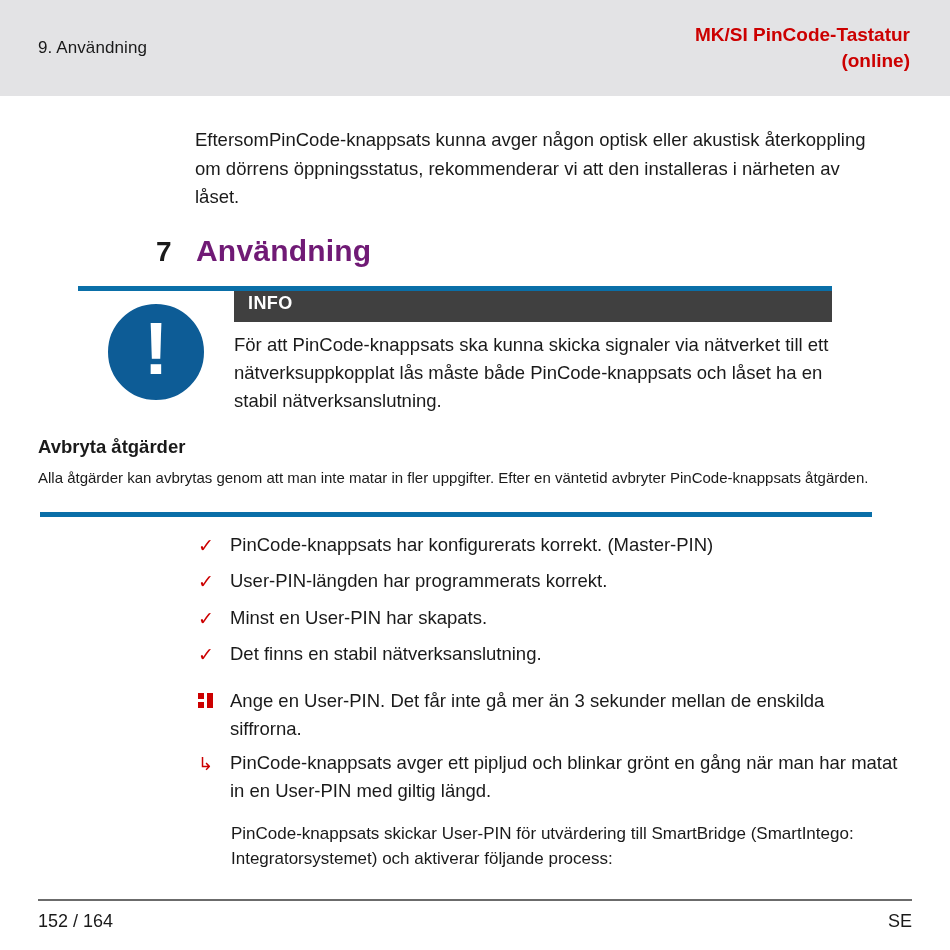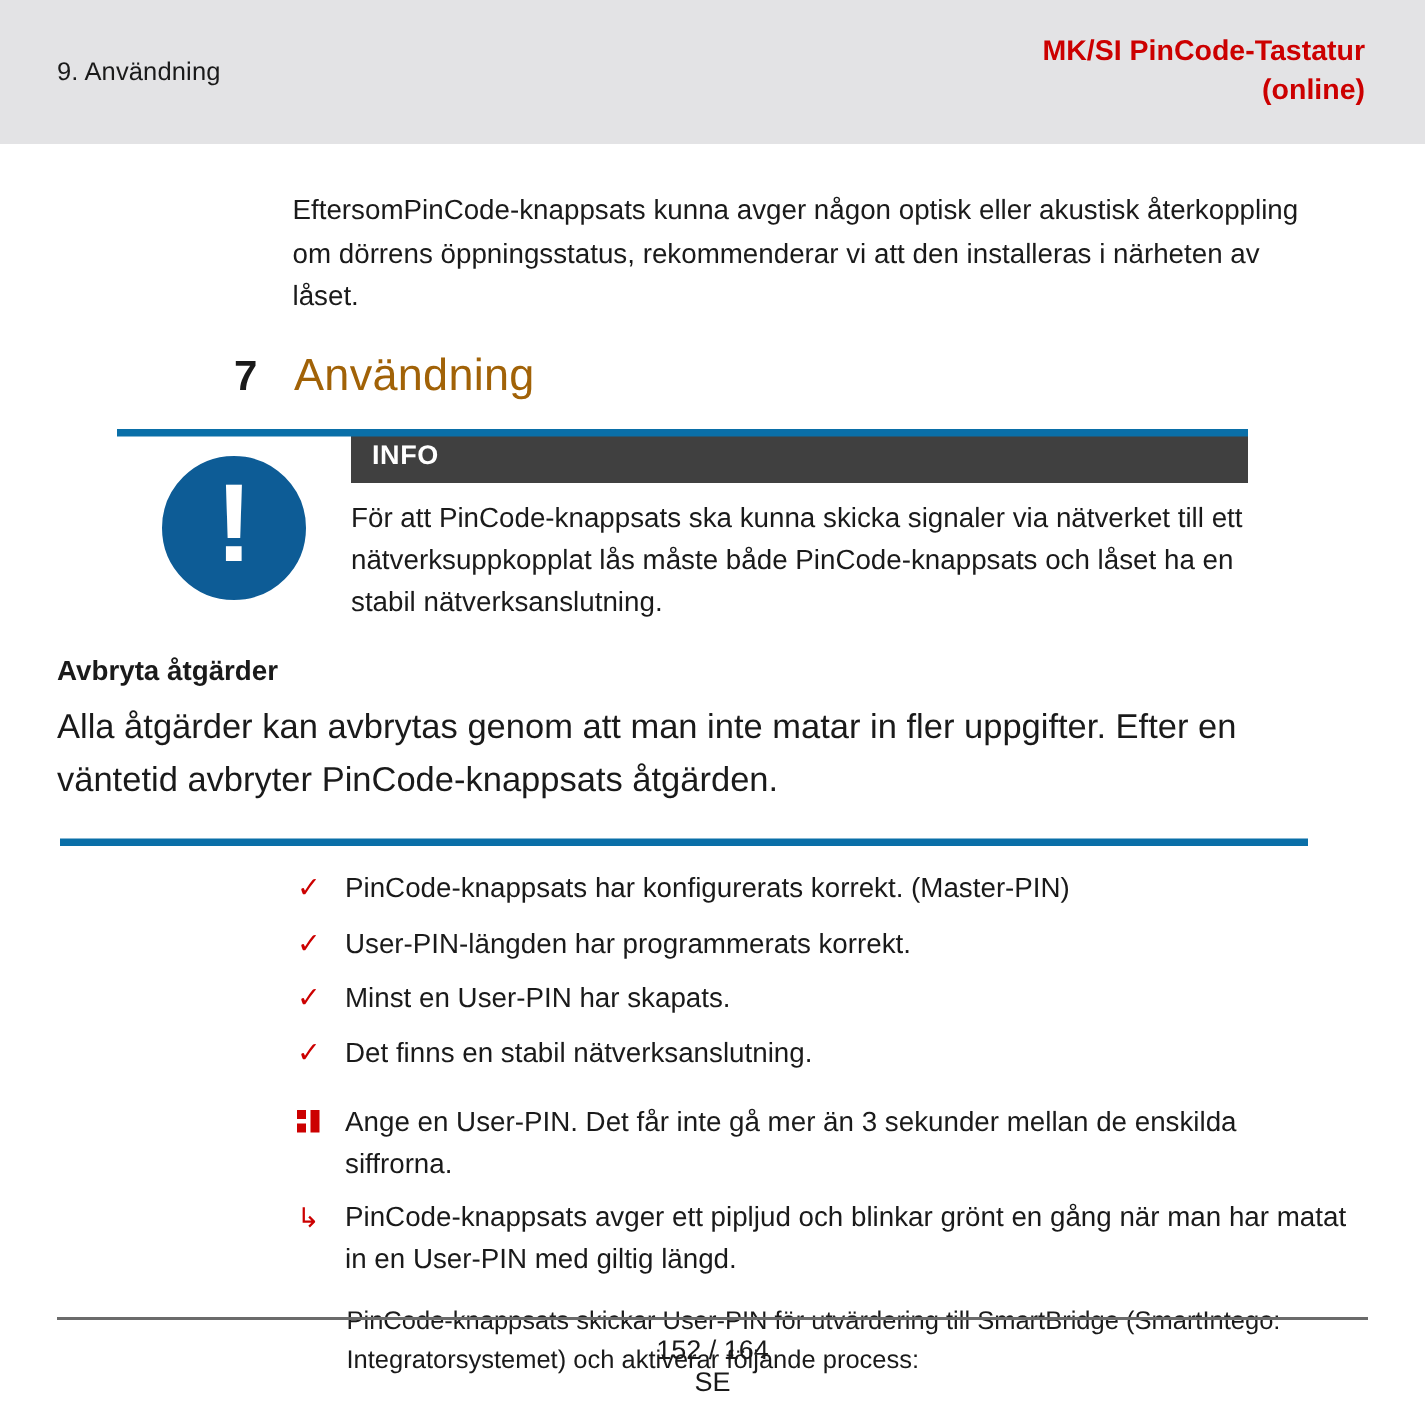--- a/index.html
+++ b/index.html
@@ -61,22 +61,22 @@
     margin: 22px 0 0 118px;
   }
   .chapter-num {
     font-size: 28px;
     font-weight: bold;
     color: #1a1a1a;
     width: 40px;
   }
   .chapter-title {
     font-size: 30px;
-    font-weight: normal;
-    color: #a16207;
+    font-weight: bold;
+    color: #701a75;
     letter-spacing: 0.2px;
   }
 
   
   .info-wrap {
     position: relative;
     margin-top: 18px;
   }
   .info-rule {
     position: absolute;
@@ -129,21 +129,21 @@
 
   
   .sub-head {
     margin: 22px 0 0 0;
     font-size: 18.5px;
     font-weight: bold;
     color: #1a1a1a;
   }
   .plain-par {
     margin-top: 9px;
-    font-size: 23px;
+    font-size: 15px;
     line-height: 1.5;
     width: 832px;
     color: #1a1a1a;
   }
 
   .divider {
     margin: 22px 0 0 2px;
     width: 832px;
     height: 5px;
     background: #0a6fa8;
@@ -232,21 +232,20 @@
     height: 2px;
     background: #6b6b6b;
     margin-bottom: 10px;
   }
   .footer-row {
     display: flex;
     justify-content: space-between;
     align-items: center;
     font-size: 18px;
     color: #1a1a1a;
-    flex-direction: column;
   }
 </style>
 </head>
 <body>
 
 <div class="page-header">
   <div class="header-left">9. Användning</div>
   <div class="header-right">
     <div>MK/SI PinCode-Tastatur</div>
     <div>(online)</div>

